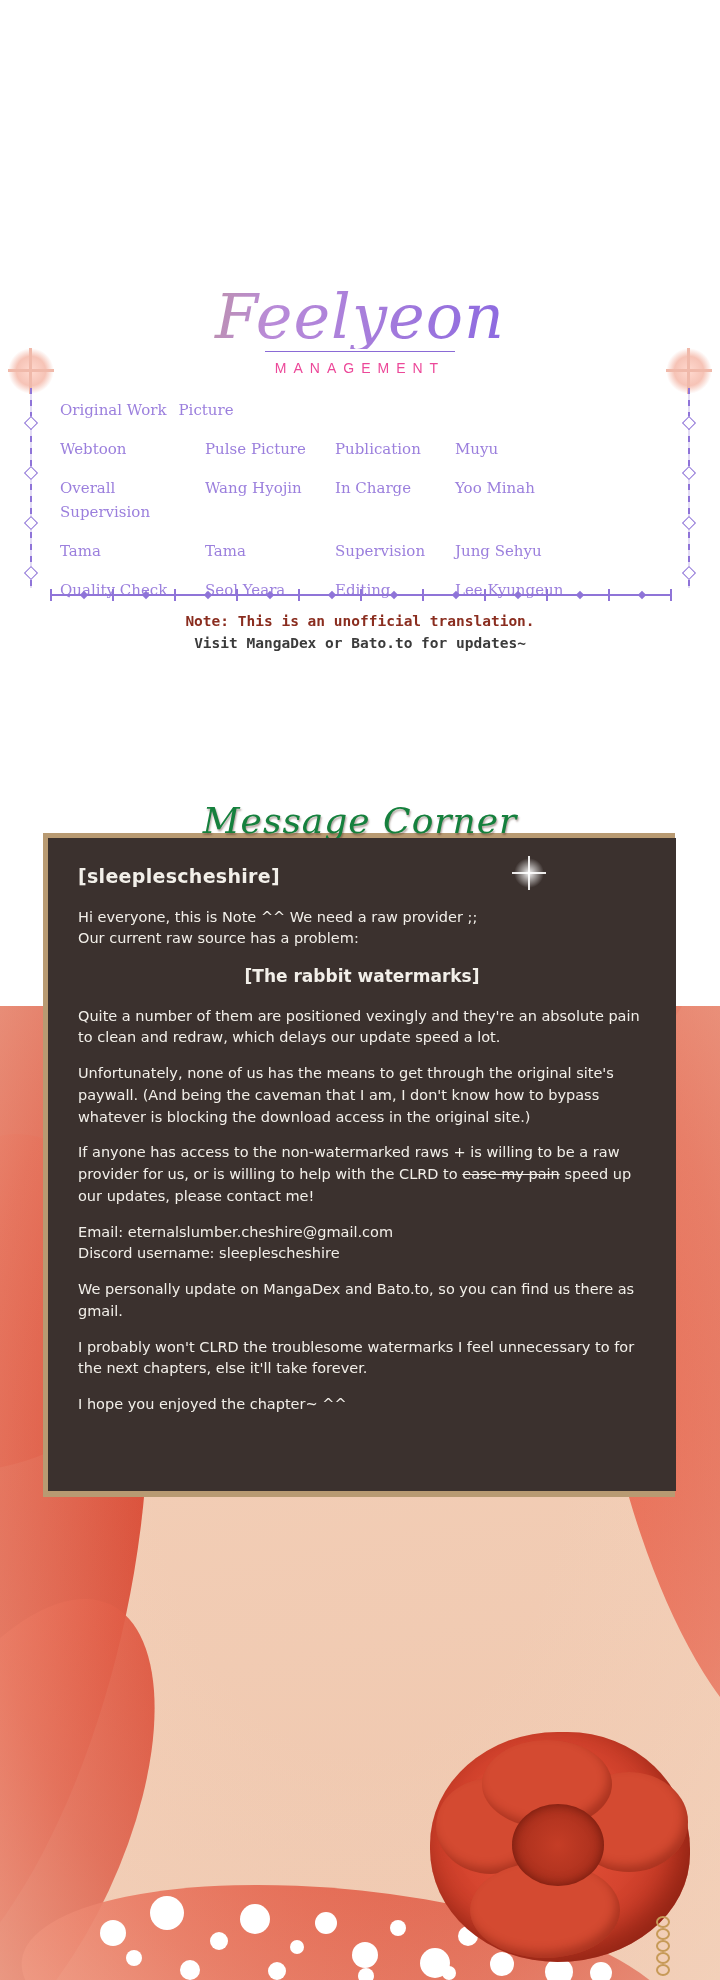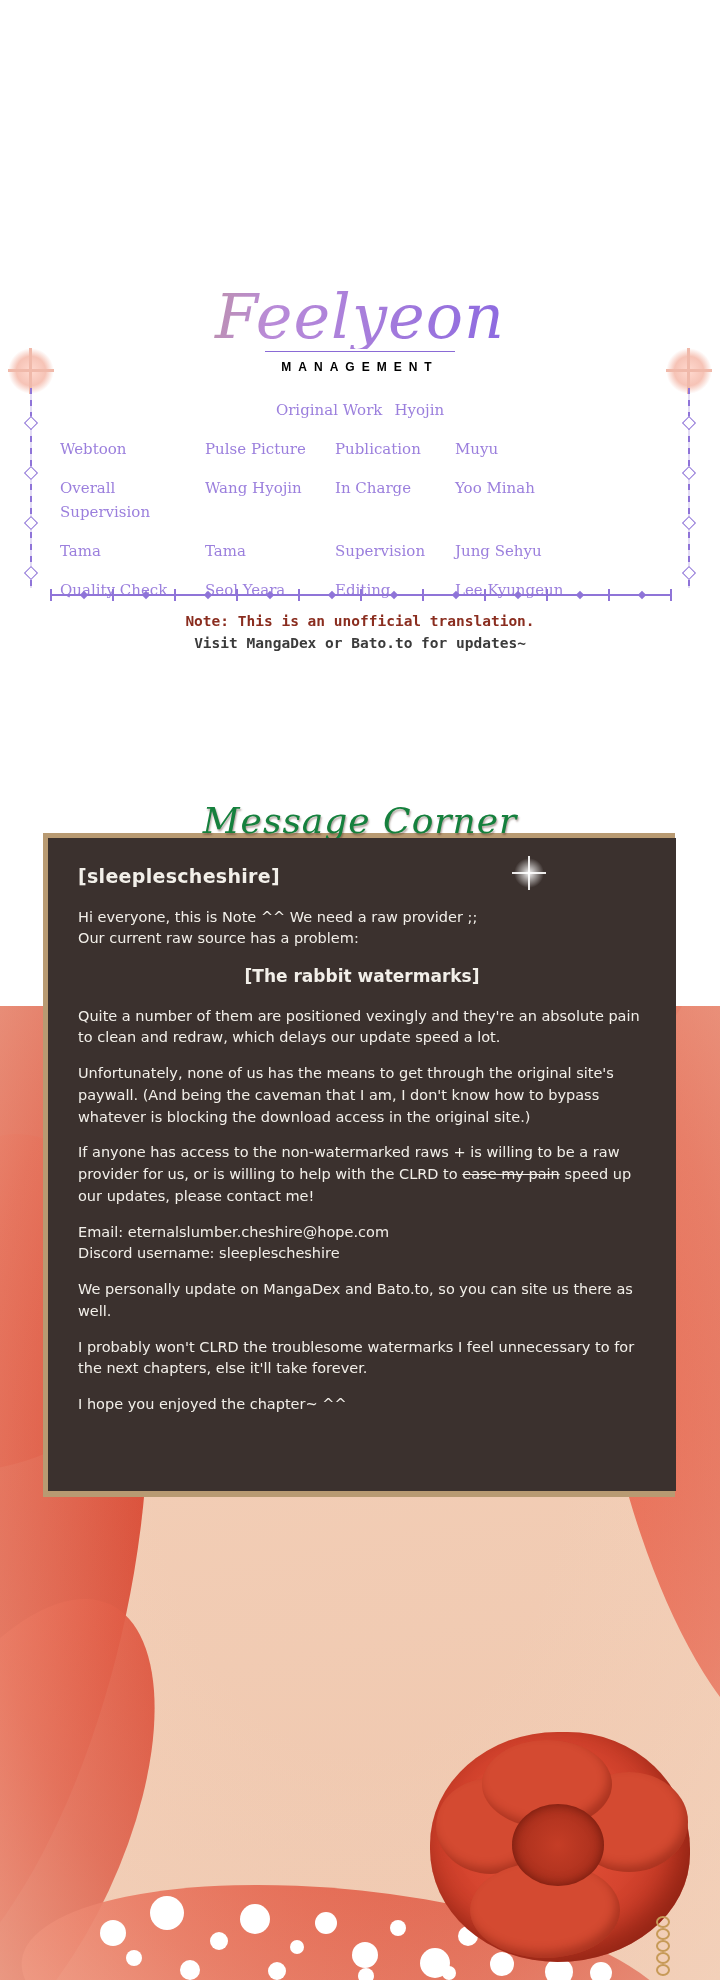--- a/index.html
+++ b/index.html
@@ -54,24 +54,24 @@
     color: transparent;
     line-height: 1.05;
   }
   .brand-rule {
     width: 190px;
     height: 1px;
     background: #8a6ad6;
     margin: 2px auto 8px auto;
   }
   .brand-sub {
-    font-size: 12px;
+    font-size: 14px;
     letter-spacing: 7px;
-    color: #000000;
-    font-weight: bold;
+    color: #ec4899;
+    font-weight: normal;
   }
 
   
   .orn {
     position: absolute;
     top: 348px;
     width: 46px;
     height: 250px;
   }
   .orn.left { left: 8px; }
@@ -139,21 +139,21 @@
   }
   .credits-row {
     display: flex;
     margin-bottom: 15px;
     line-height: 1.6;
   }
   .cell-label { width: 145px; }
   .cell-value { width: 130px; }
   .cell-label2 { width: 120px; }
   .cell-value2 { width: 150px; }
-  .credits-row.single { justify-content: center; }
+  .credits-row.single { justify-content: flex-start; }
   .credits-row.single .cell-label { width: auto; margin-right: 12px; }
   .credits-row.single .cell-value { width: auto; }
 
   .note {
     position: absolute;
     top: 610px;
     left: 0;
     width: 720px;
     text-align: center;
     font-family: "DejaVu Sans Mono", monospace;
@@ -313,21 +313,21 @@
       <div class="stem"></div>
     <div class="bead" style="top:70px"></div>
     <div class="bead" style="top:120px"></div>
     <div class="bead" style="top:170px"></div>
     <div class="bead" style="top:220px"></div>
   </div>
 
   <div class="credits-grid">
     <div class="credits-row single">
       <span class="cell-label">Original Work</span>
-      <span class="cell-value">Hyojin</span>
+      <span class="cell-value">Picture</span>
     </div>
     <div class="credits-row">
       <span class="cell-label">Webtoon</span>
       <span class="cell-value">Pulse Picture</span>
       <span class="cell-label2">Publication</span>
       <span class="cell-value2">Muyu</span>
     </div>
     <div class="credits-row">
       <span class="cell-label">Overall Supervision</span>
       <span class="cell-value">Wang Hyojin</span>
@@ -407,25 +407,25 @@
   <div class="center-head">[The rabbit watermarks]</div>
 
   <p class="p">Quite a number of them are positioned vexingly and they're an absolute pain to clean and redraw, which delays our update speed a lot.</p>
   <p class="p">Unfortunately, none of us has the means to get through the original site's paywall. (And being the caveman that I am, I don't know how to bypass whatever is blocking the download access in the original site.)</p>
 
   <p class="p">
     <span>If anyone has access to the non-watermarked raws + is willing to be a raw provider for us, or is willing to help with the CLRD to </span><span class="strike">ease my pain</span><span> speed up our updates, please contact me!</span>
   </p>
 
   <div class="p">
-    <div>Email: eternalslumber.cheshire@hope.com</div>
+    <div>Email: eternalslumber.cheshire@gmail.com</div>
     <div>Discord username: sleeplescheshire</div>
   </div>
 
-  <p class="p">We personally update on MangaDex and Bato.to, so you can site us there as well.</p>
+  <p class="p">We personally update on MangaDex and Bato.to, so you can find us there as gmail.</p>
   <p class="p">I probably won't CLRD the troublesome watermarks I feel unnecessary to for the next chapters, else it'll take forever.</p>
   <p class="p">I hope you enjoyed the chapter~ ^^</p>
 </div>
 
 <div class="bubbles" id="bubbles">
     <div class="bub" style="left: 10px; top: 120px; width: 26px; height: 26px;"></div>
     <div class="bub" style="left: 60px; top: 96px; width: 34px; height: 34px;"></div>
     <div class="bub" style="left: 120px; top: 132px; width: 18px; height: 18px;"></div>
     <div class="bub" style="left: 150px; top: 104px; width: 30px; height: 30px;"></div>
     <div class="bub" style="left: 200px; top: 140px; width: 14px; height: 14px;"></div>

